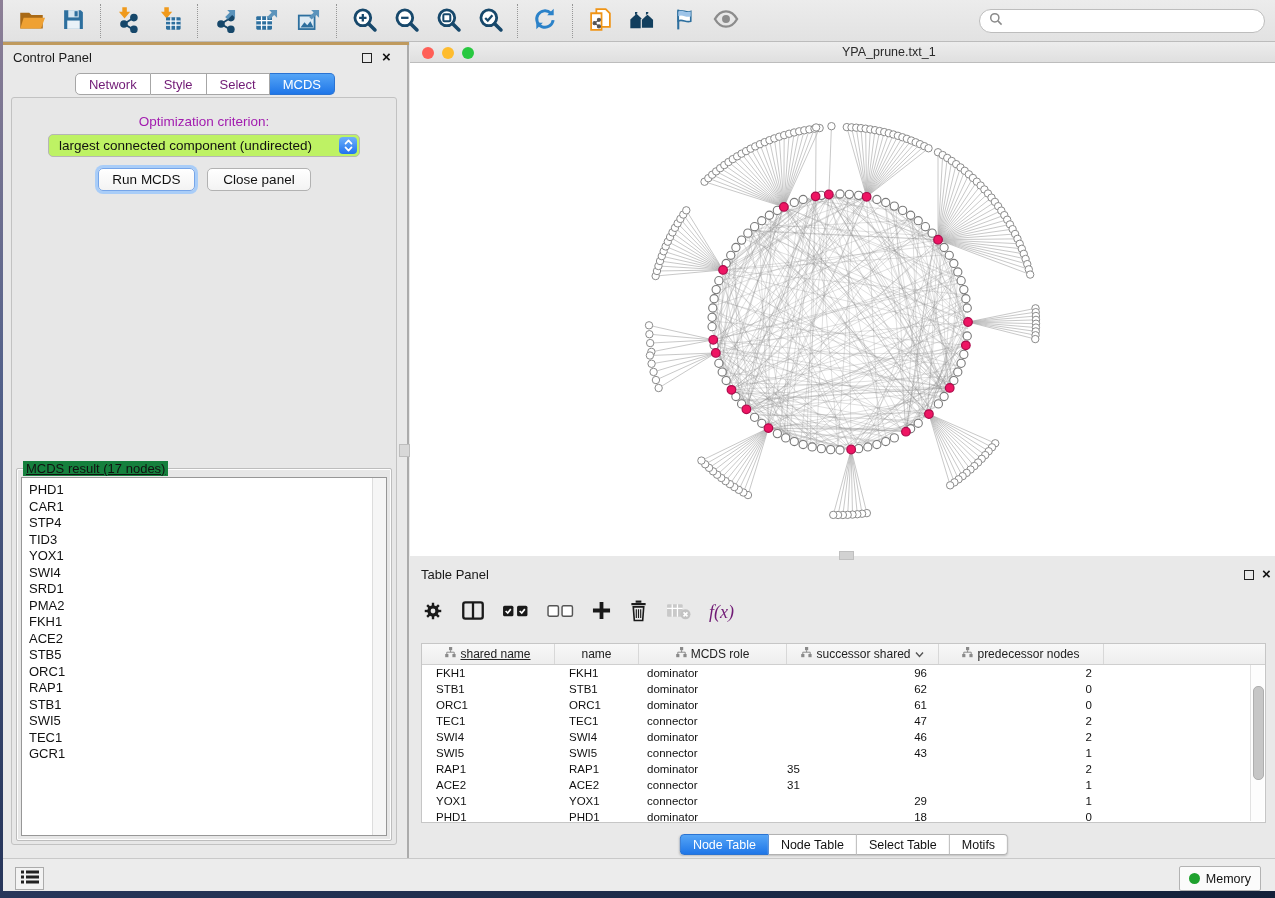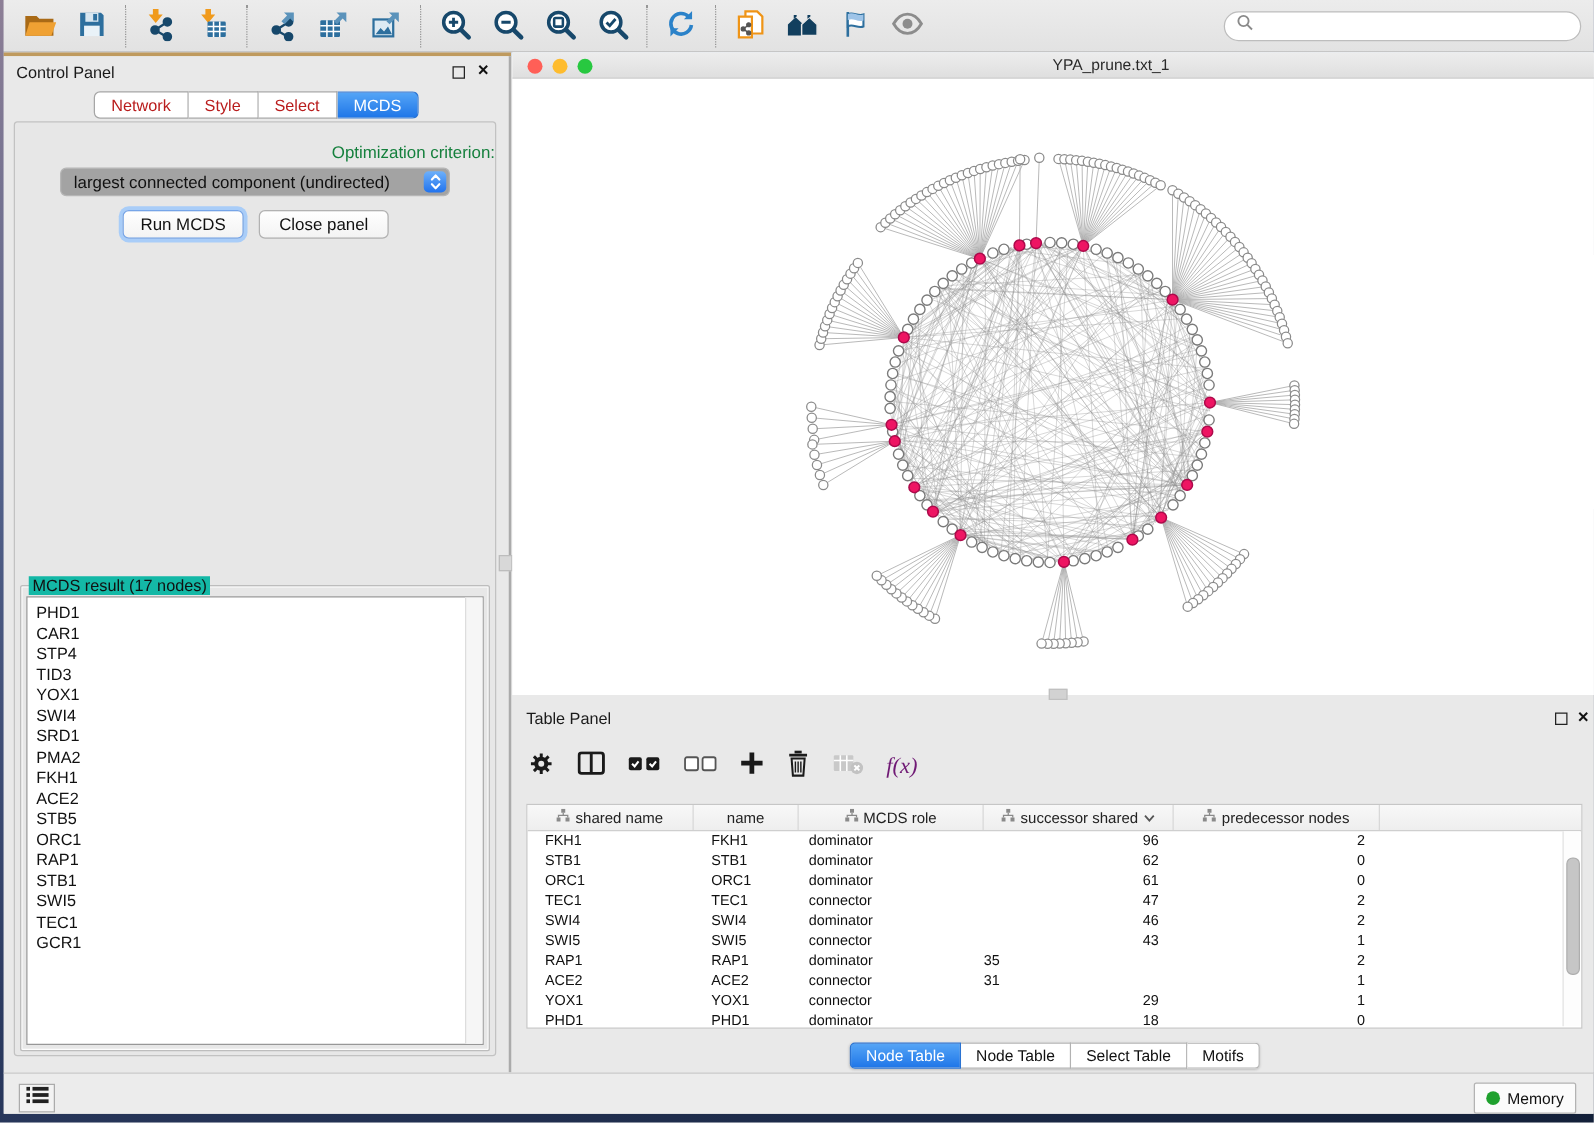--- a/index.html
+++ b/index.html
@@ -22,39 +22,39 @@
   .accent-left{position:absolute;left:0;top:42px;width:406px;height:3px;background:#bf9a5e;}
   .accent-right{position:absolute;left:406px;top:42px;right:0;height:3px;background:#cfe0f3;}
 
   
   .control-panel{position:absolute;left:0;top:45px;width:404px;height:813px;background:#e9e9e9;}
   .panel-title{position:absolute;left:10px;top:5px;font-size:13px;color:#1a1a1a;}
   .win-ic{position:absolute;width:15px;height:14px;display:flex;align-items:center;justify-content:center;cursor:pointer;}
   .float-glyph{width:8px;height:8px;border:1.6px solid #222;display:inline-block;}
   .close-glyph{font-size:15px;font-weight:bold;color:#111;line-height:12px;}
   .cp-tabs{position:absolute;left:0;top:28px;width:100%;display:flex;justify-content:center;}
-  .cp-tab{height:20px;padding:0 13px;display:flex;align-items:center;font-size:13px;color:#b91c1c;background:#fff;
+  .cp-tab{height:20px;padding:0 13px;display:flex;align-items:center;font-size:13px;color:#701a75;background:#fff;
     border:1px solid #a6a6a6;border-left:none;cursor:pointer;}
   .cp-tab:first-child{border-left:1px solid #a6a6a6;border-radius:5px 0 0 5px;}
   .cp-tab:last-child{border-radius:0 5px 5px 0;}
   .cp-tab.active{background:linear-gradient(#55a5f6,#1f76e8);color:#fff;border-color:#2a73d2;}
   .cp-card{position:absolute;left:8px;top:52px;width:386px;height:748px;background:#e7e7e7;
     border:1px solid #c2c2c2;border-radius:3px;box-sizing:border-box;}
-  .opt-label{position:absolute;left:0;right:0;top:16px;text-align:right;font-size:13.5px;color:#15803d;}
-  .dropdown{position:absolute;left:36px;top:36px;width:312px;height:23px;background:#a3a3a3;border:1px solid #b6b6b6;
+  .opt-label{position:absolute;left:0;right:0;top:16px;text-align:center;font-size:13.5px;color:#a21caf;}
+  .dropdown{position:absolute;left:36px;top:36px;width:312px;height:23px;background:#bef264;border:1px solid #b6b6b6;
     border-radius:5px;display:flex;align-items:center;padding-left:10px;box-sizing:border-box;font-size:13.5px;color:#111;cursor:pointer;}
   .stepper{position:absolute;right:2px;top:2px;width:18px;height:17px;border-radius:4px;
     background:linear-gradient(#6db0fa,#2173ee);display:flex;align-items:center;justify-content:center;}
   .mac-btn{position:absolute;top:70px;height:23px;border:1px solid #b2b2b2;border-radius:5px;
     background:linear-gradient(#ffffff,#f3f3f3);font-size:13.5px;color:#111;cursor:pointer;
     font-family:"Liberation Sans","DejaVu Sans",sans-serif;}
   .mac-btn.focused{box-shadow:0 0 0 3px #a9cdf8;border-color:#76a5e8;}
   .result-box{position:absolute;left:4px;top:370px;width:374px;height:371px;border:1px solid #bdbdbd;
     box-shadow:inset 0 0 0 1px #fdfdfd;border-radius:2px;}
-  .result-title{position:absolute;left:6px;top:-8px;background:#14b8a6;padding:0 3px;font-size:13px;color:#111;}
+  .result-title{position:absolute;left:6px;top:-8px;background:#15803d;padding:0 3px;font-size:13px;color:#111;text-decoration:underline;}
   .result-list{position:absolute;left:4px;top:8px;right:4px;bottom:4px;background:#fff;border:1px solid #979797;
     font-size:13px;color:#111;line-height:16.5px;padding:4px 0 0 7px;box-sizing:border-box;overflow:hidden;}
   .result-scroll{position:absolute;top:9px;right:5px;bottom:5px;width:13px;background:#f6f6f6;border-left:1px solid #ddd;}
 
   
   .v-divider{position:absolute;left:404px;top:45px;width:2px;height:813px;background:#ababab;}
   .v-handle{position:absolute;left:396px;top:444px;width:9px;height:11px;background:#d8d8d8;border:1px solid #bdbdbd;cursor:col-resize;}
   .h-handle{position:absolute;left:429px;top:-5px;width:13px;height:7px;background:#d2d2d2;border:1px solid #c0c0c0;cursor:row-resize;}
 
   
@@ -1065,21 +1065,21 @@
               <path d="M16.8 10.8l3.8 3.8M20.6 10.8l-3.8 3.8" stroke="#fff" stroke-width="1.5"></path>
             </svg></span>
         </button>
         <button class="tp-btn">
           <span class="fx-label">f(x)</span>
         </button>
       </div>
 
     <div class="tbl">
       <div class="thead" id="thead">
-          <div class="th" style="width: 133px;">
+          <div class="th" style="width: 133px; text-decoration: underline;">
             <span><svg width="11" height="11" viewBox="0 0 11 11">
                 <g fill="#8a8a8a">
                   <rect x="4" y="0" width="3.2" height="3.2"></rect>
                   <rect x="0.2" y="7" width="3.2" height="3.2"></rect>
                   <rect x="7.4" y="7" width="3.2" height="3.2"></rect>
                 </g>
                 <path d="M5.6 3.2v2M1.8 7V5.2h7.4V7" stroke="#8a8a8a" fill="none"></path>
               </svg></span>
             <span>shared name</span>
           </div>

